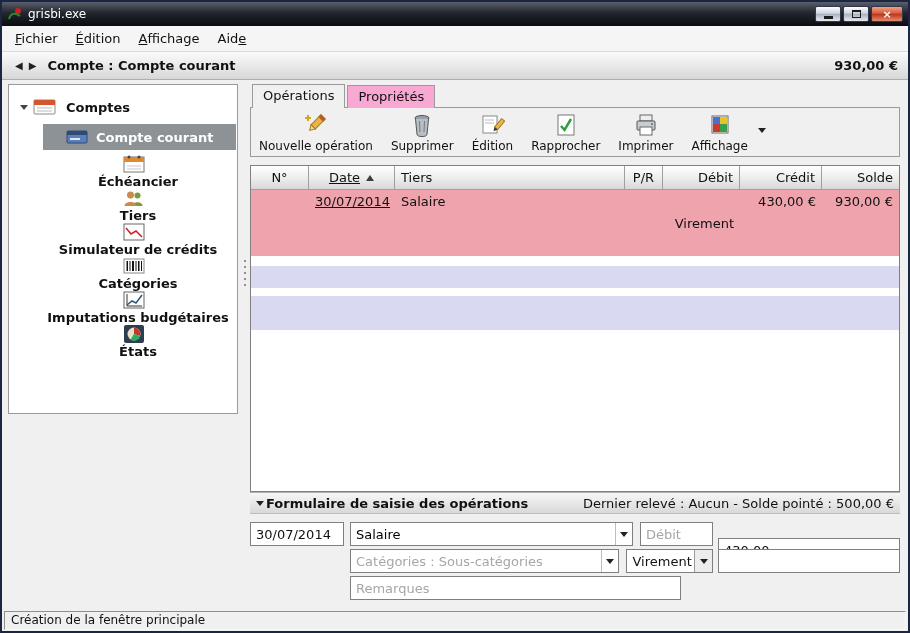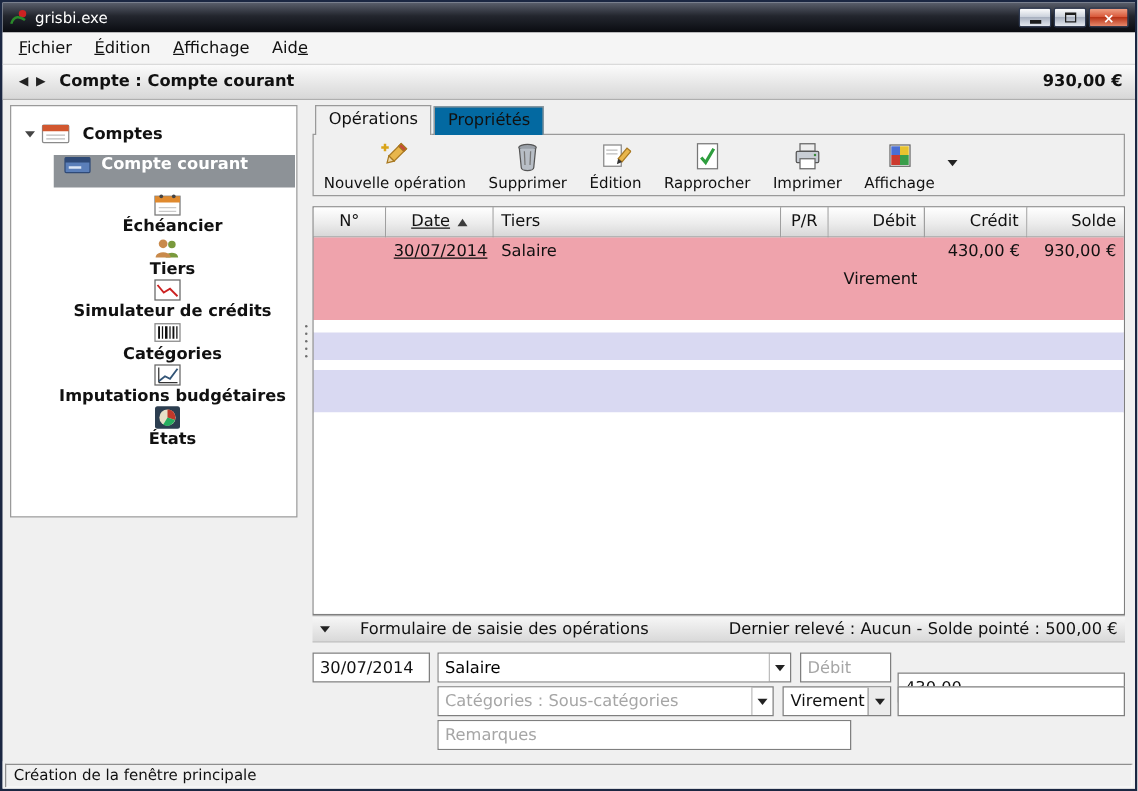--- a/index.html
+++ b/index.html
@@ -40,36 +40,36 @@
   .content { flex:1; display:flex; min-height:0; }
   .left-col { width:238px; flex:0 0 238px; padding:4px 0 0 6px; }
   .tree-panel { width:230px; height:330px; background:#fff; border:1px solid #9a9a9a; padding-top:6px; }
 
   .tree-item { display:flex; align-items:center; height:34px; padding-left:8px; font-weight:bold; }
   .tree-item .expander { width:14px; display:flex; justify-content:center; }
   .tri-down { width:0; height:0; border-left:4px solid transparent; border-right:4px solid transparent;
               border-top:5px solid #444; }
   .tree-icon { width:28px; display:flex; justify-content:center; margin-right:7px; }
   .tree-item.root { height:32px; }
-  .tree-child { display:flex; height:26px; margin:1px 1px 4px 34px;
-                background:#8d9297; color:#fff; font-weight:bold; padding-left:6px; }
+  .tree-child { display:flex; align-items:center; height:26px; margin:1px 1px 4px 34px;
+                background:#8d9297; color:#fff; font-weight:bold; padding-left:21px; }
   .tree-child .tree-icon { width:26px; margin-right:6px; }
   .tree-item.plain { padding-left:30px;flex-direction:column; }
   .tree-item.plain .tree-icon { margin-right:9px; }
 
   .gutter { width:10px; flex:0 0 10px; height:378px; margin-top:4px; display:flex; flex-direction:column;
             align-items:center; justify-content:center; gap:4px; }
   .gutter .dot { width:2px; height:2px; border-radius:50%; background:#6f6f6f; }
 
   .right-col { flex:1; min-width:0; display:flex; flex-direction:column; padding:4px 8px 0 0; }
 
   
   .tabs { display:flex; height:24px; flex:0 0 24px; align-items:flex-end; padding-left:2px; }
   .tab { padding:3px 10px 4px; border:1px solid #9a9a9a; border-bottom:none; margin-right:2px;
-         background:#0369a1; font-size:13px; position:relative; }
+         background:#f9a8d4; font-size:13px; position:relative; }
   .tab.active { background:#f0f0f0; z-index:2; padding-bottom:5px; }
 
   
   .toolbar { height:50px; flex:0 0 50px; border:1px solid #9a9a9a; background:#f0f0f0;
              display:flex; align-items:center; padding:2px 8px; gap:18px; margin-top:-1px; }
   .tool-btn { display:flex; flex-direction:column; align-items:center; justify-content:flex-end; gap:1px; }
   .tool-btn .lbl { font-size:12px; }
   .tool-drop { display:flex; align-items:center; margin-left:-8px; padding-bottom:4px; }
   .tri-sm { width:0; height:0; border-left:4px solid transparent; border-right:4px solid transparent;
             border-top:5px solid #222; }
@@ -98,21 +98,21 @@
   .stripe-w1 { height:10px; background:#fff; }
   .stripe-l1 { height:22px; background:#d9d9f2; }
   .stripe-w2 { height:8px; background:#fff; }
   .stripe-l2 { height:34px; background:#d9d9f2; }
   .rows-fill { flex:1; background:#fff; }
 
   
   .form-header { height:22px; flex:0 0 22px; background:linear-gradient(#f7f7f7,#d9d9d9);
                  border-top:1px solid #b0b0b0; border-bottom:1px solid #bcbcbc;
                  display:flex; align-items:center; padding:0 6px; }
-  .form-title { font-weight:normal; margin-left:24px; }
+  .form-title { font-weight:bold; margin-left:2px; }
   .form-summary { margin-left:auto; }
 
   .form-body { padding:8px 0 2px; }
   .f-row { display:flex; height:24px; margin-bottom:3px; }
   input.entry { height:24px; border:1px solid #7f7f7f; background:#fff; font:13px "DejaVu Sans","Liberation Sans",sans-serif;
                 padding:0 5px; color:#111; }
   input.entry::placeholder { color:#a6a6a6; opacity:1; }
   .f-date { width:94px; margin-right:6px; }
   .combo { width:331px; margin-right:7px; border:1px solid #7f7f7f; background:#fff; display:flex; }
   .combo input { flex:1; border:none; outline:none; height:22px; font:13px "DejaVu Sans","Liberation Sans",sans-serif;

